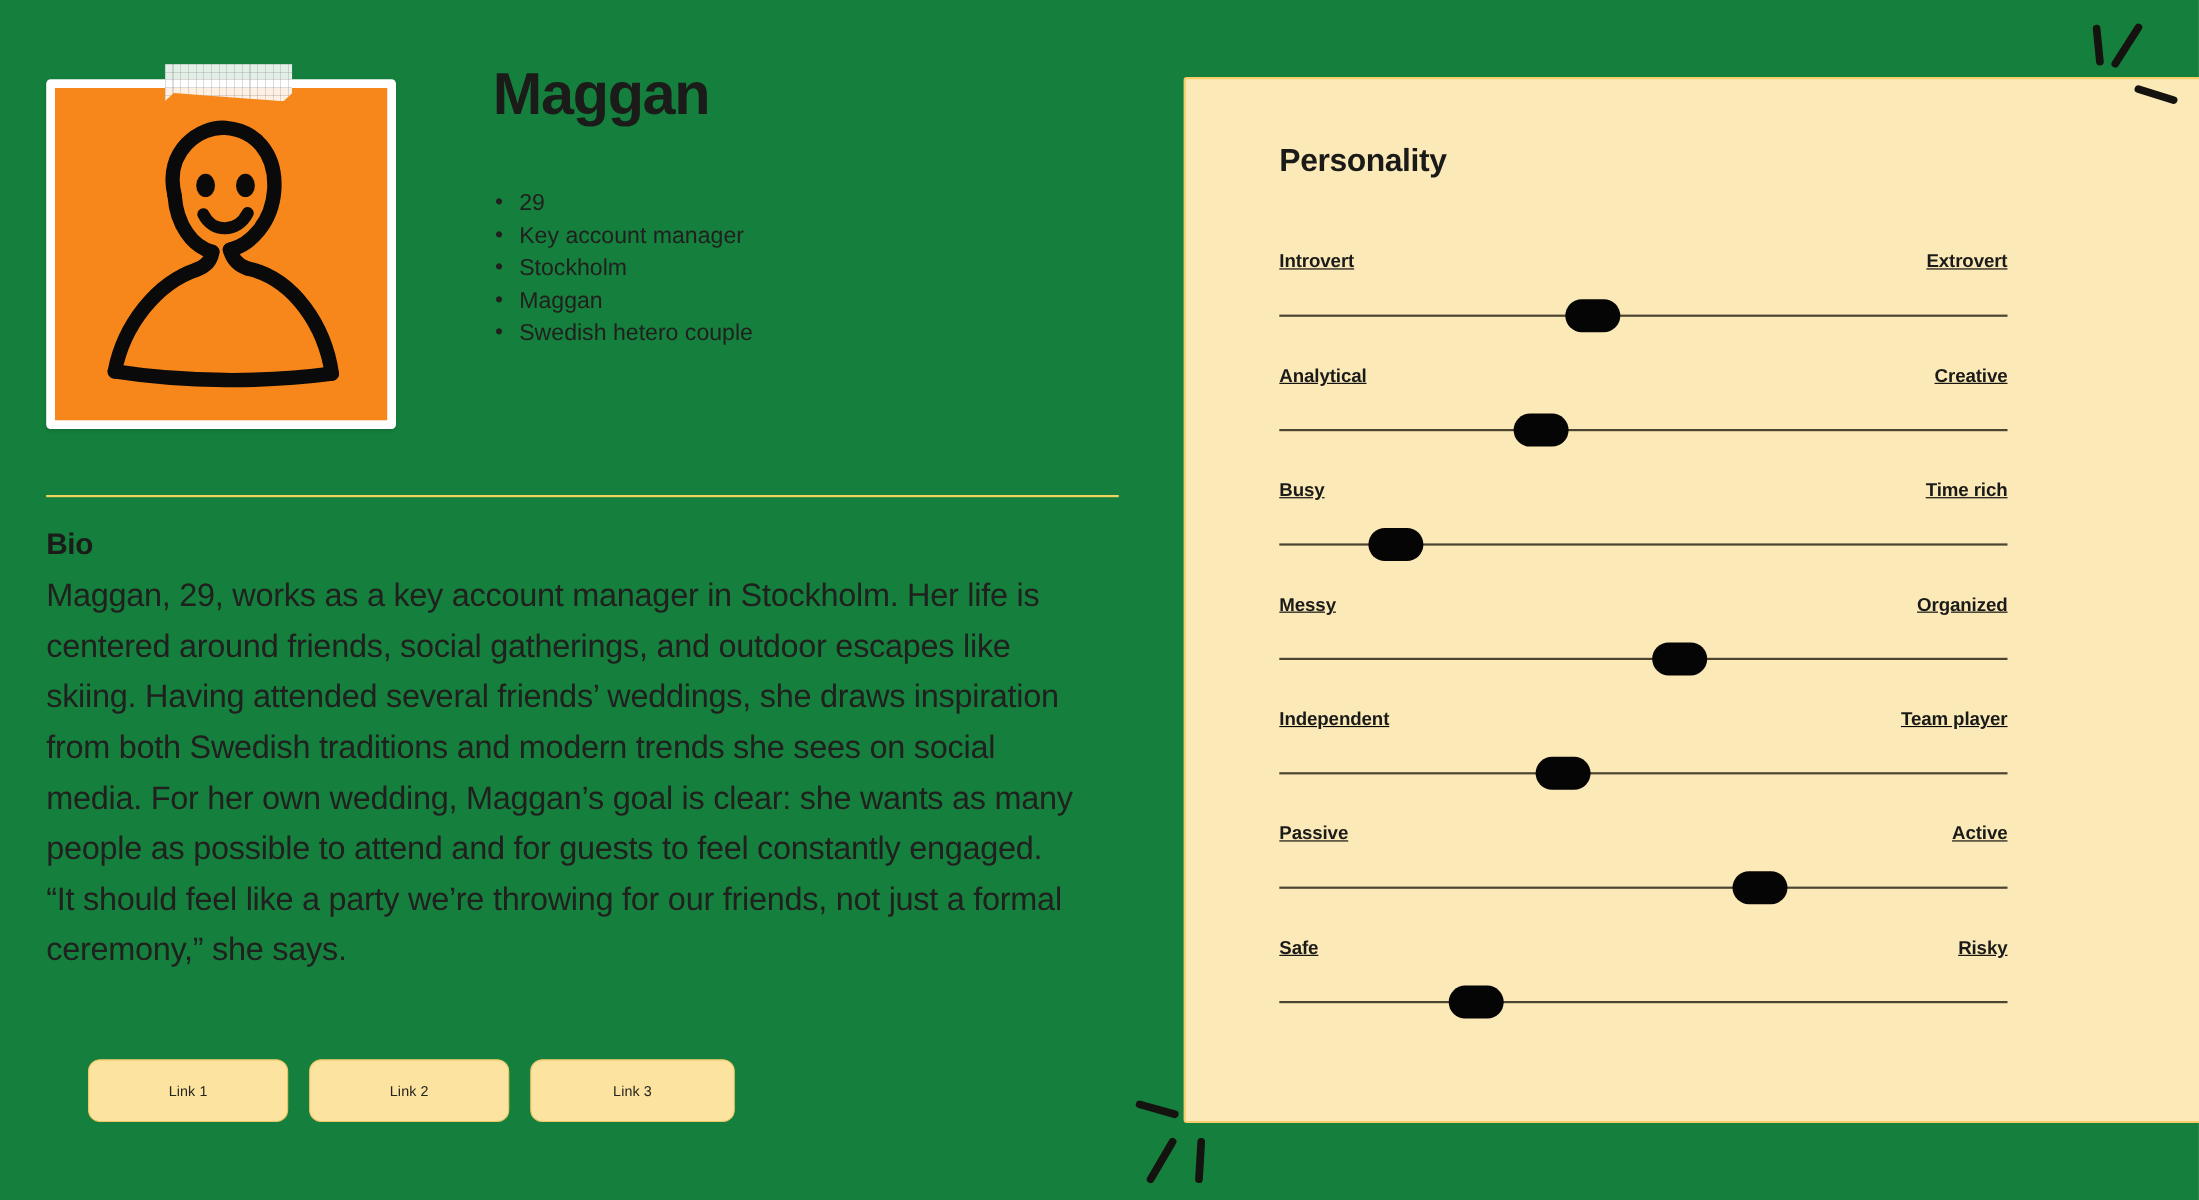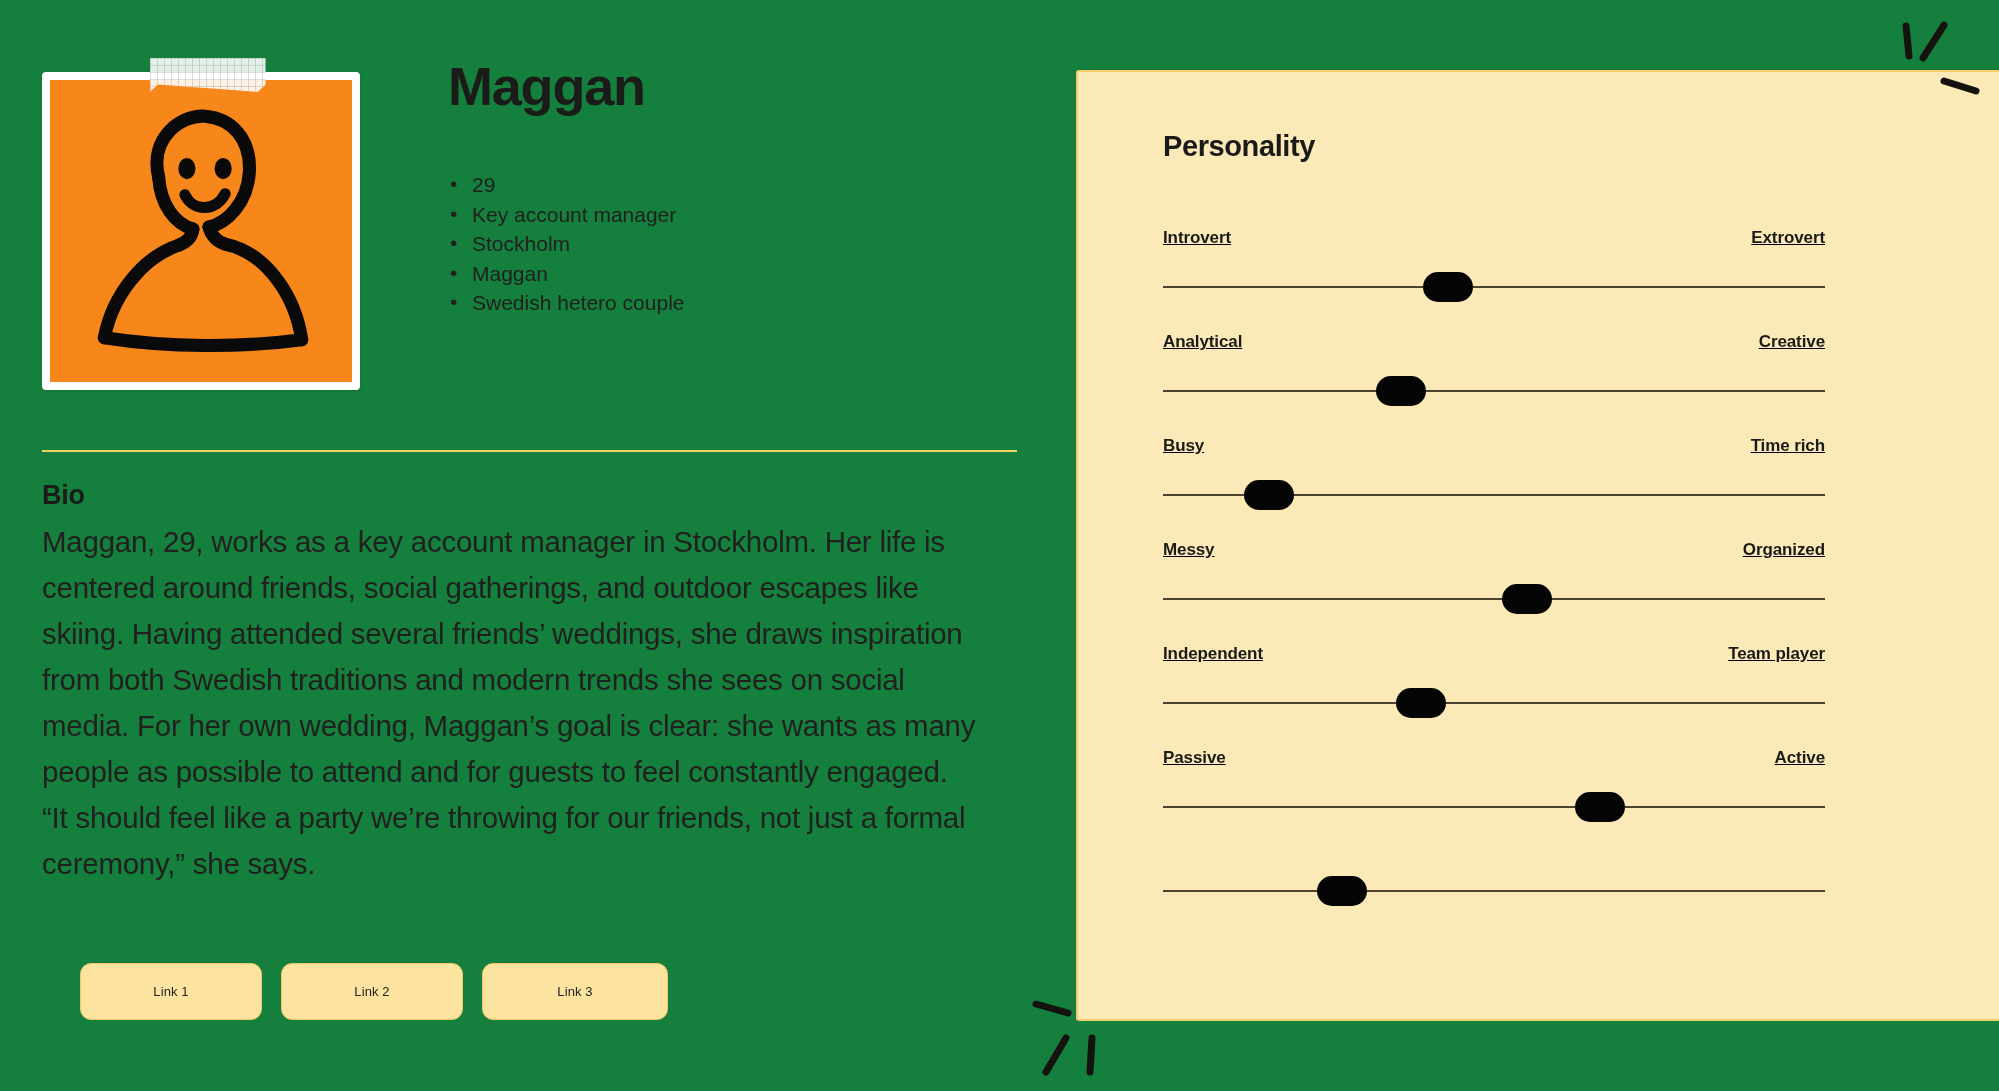--- a/index.html
+++ b/index.html
@@ -321,20 +321,24 @@
           <div class="slider-labels">
             <span>Passive</span>
             <span>Active</span>
           </div>
           <div class="slider-track-wrap">
             <div class="slider-track"></div>
             <div class="slider-thumb" style="left: 66%;"></div>
           </div>
         </div>
         <div class="slider-row">
+          <div class="slider-labels">
+            <span>Safe</span>
+            <span>Risky</span>
+          </div>
           <div class="slider-track-wrap">
             <div class="slider-track"></div>
             <div class="slider-thumb" style="left: 27%;"></div>
           </div>
         </div>
       </div>
   </div>
 
   <svg class="sparkle" id="sparkle-top-right" viewBox="0 0 100 92">
     <line x1="16" y1="18" x2="19" y2="48"></line>

